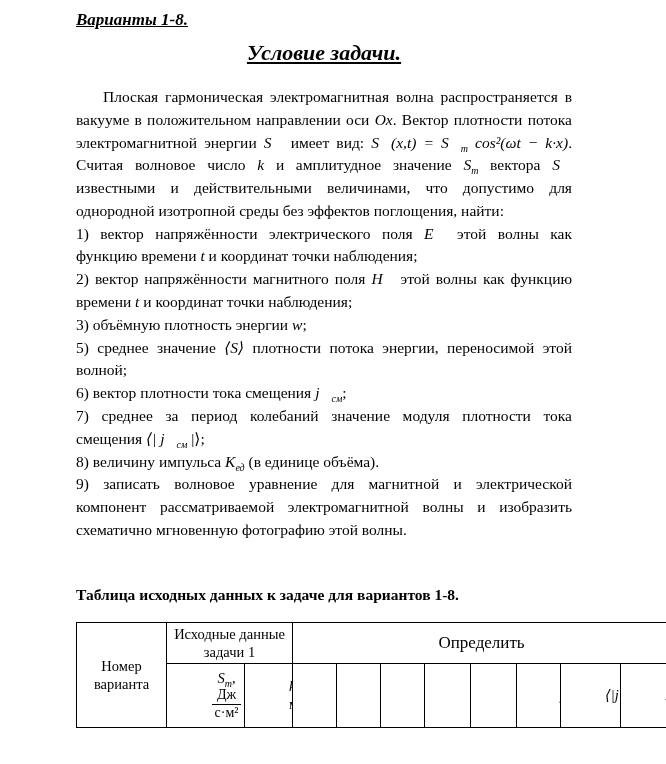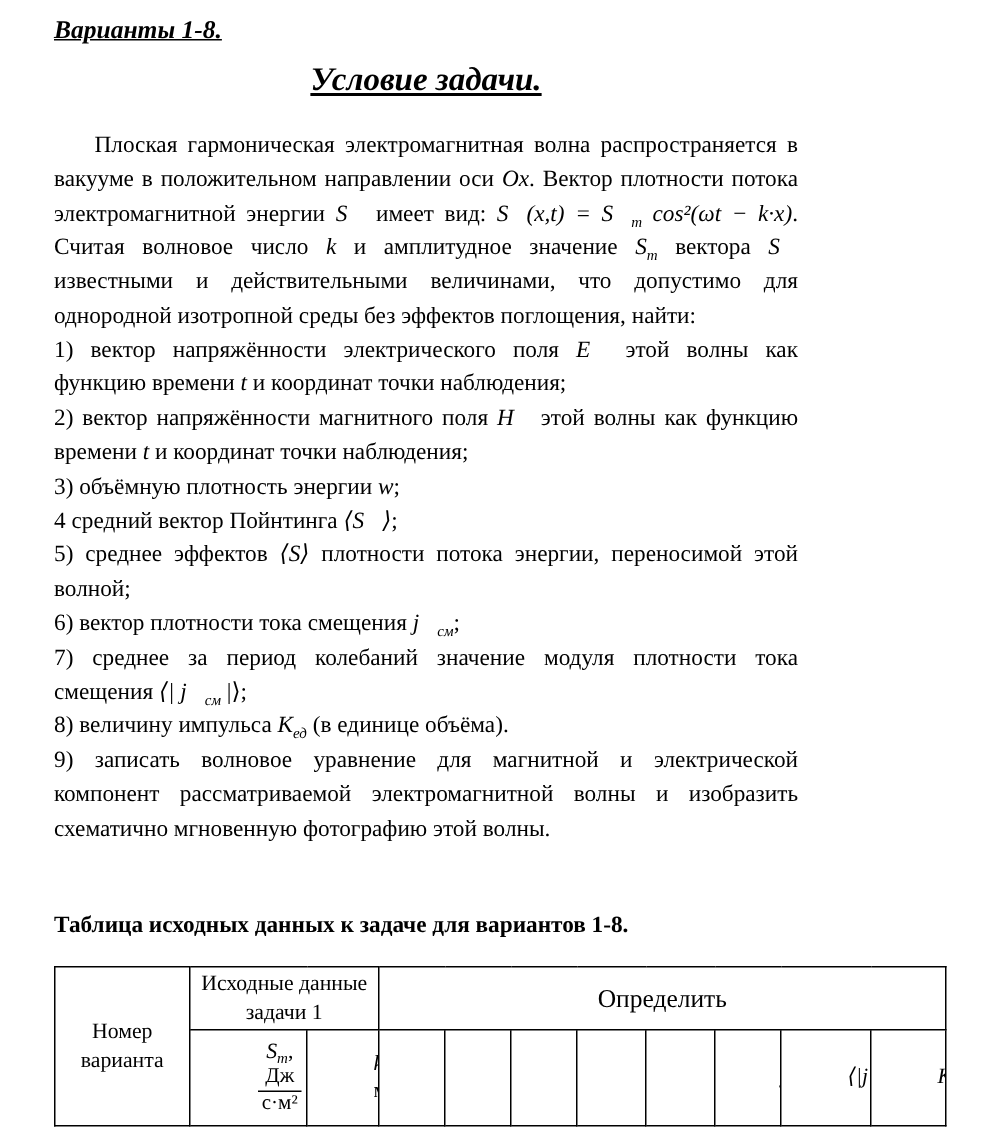--- a/index.html
+++ b/index.html
@@ -4,21 +4,21 @@
 <style>
   * { box-sizing: border-box; }
   html, body { margin: 0; padding: 0; }
   body {
     width: 666px; height: 764px;
     background: #ffffff;
     color: #000000;
     font-family: "Liberation Serif", "DejaVu Serif", serif;
     overflow: hidden;
   }
-  .page { width: 568px; height: 764px; padding: 10px 36px 0 36px; }
+  .page { width: 568px; height: 764px; padding: 10px 36px 0 36px; margin-left: 40px; }
 
   .h-variants {
     font-size: 17px; font-weight: bold; font-style: italic;
     text-decoration: underline;
     margin: 0 0 10px 0;
   }
   .h-condition {
     font-size: 22px; font-weight: bold; font-style: italic;
     text-decoration: underline; text-align: center;
     margin: 0 0 20px 0;
@@ -78,23 +78,22 @@
   <h2 class="h-condition">Условие задачи.</h2>
 
   <p class="body-par indent"><span>Плоская гармоническая электромагнитная волна распространяется в вакууме в положительном направлении оси </span><span class="it">Ox</span><span>. Вектор плотности потока электромагнитной энергии </span><span class="it">S⃗</span><span> имеет вид: </span><span class="it">S⃗(x,t) = S⃗</span><sub class="it">m</sub><span class="it"> cos²(ωt − k·x)</span><span>. Считая волновое число </span><span class="it">k</span><span> и амплитудное значение </span><span class="it">S</span><sub class="it">m</sub><span> вектора </span><span class="it">S⃗</span><span> известными и действительными величинами, что допустимо для однородной изотропной среды без эффектов поглощения, найти:</span></p>
 
   <p class="body-par"><span>1) </span><span>вектор напряжённости электрического поля  </span><span class="it">E⃗</span><sub class="it"></sub><span> этой волны как функцию времени </span><span class="it">t</span><span> и координат точки наблюдения;</span></p>
 
   <p class="body-par"><span>2) </span><span>вектор напряжённости магнитного поля </span><span class="it">H⃗</span><sub class="it"></sub><span> этой волны как функцию времени </span><span class="it">t</span><span> и координат точки наблюдения;</span></p>
 
   <p class="body-par"><span>3) </span><span>объёмную плотность энергии  </span><span class="it">w</span><sub class="it"></sub><span></span><span class="it"></span><span>;</span></p>
 
-  <p class="body-par"><span>4 </span><span>средний вектор Пойнтинга </span><span class="it">⟨S⃗⟩</span><sub class="it"></sub><span></span><span class="it"></span><span>;</span></p>
 
-  <p class="body-par"><span>5) </span><span>среднее эффектов </span><span class="it">⟨S⟩</span><sub class="it"></sub><span> плотности потока энергии, переносимой этой волной;</span><span class="it"></span><span></span></p>
+  <p class="body-par"><span>5) </span><span>среднее значение </span><span class="it">⟨S⟩</span><sub class="it"></sub><span> плотности потока энергии, переносимой этой волной;</span><span class="it"></span><span></span></p>
 
   <p class="body-par"><span>6) </span><span>вектор плотности тока смещения </span><span class="it">j⃗</span><sub class="it">см</sub><span></span><span class="it"></span><span>;</span></p>
 
   <p class="body-par"><span>7) </span><span>среднее за период колебаний значение модуля плотности тока смещения </span><span class="it">⟨| j⃗</span><sub class="it">см</sub><span></span><span class="it"></span><span> |⟩;</span></p>
 
   <p class="body-par"><span>8) </span><span>величину импульса </span><span class="it">K</span><sub class="it">ед</sub><span></span><span class="it"></span><span> (в единице объёма).</span></p>
 
   <p class="body-par"><span>9) </span><span>записать волновое уравнение для магнитной и электрической компонент рассматриваемой электромагнитной волны и изобразить схематично мгновенную фотографию этой волны.</span></p>
 
   <p class="table-title">Таблица исходных данных к задаче для вариантов 1-8.</p>

